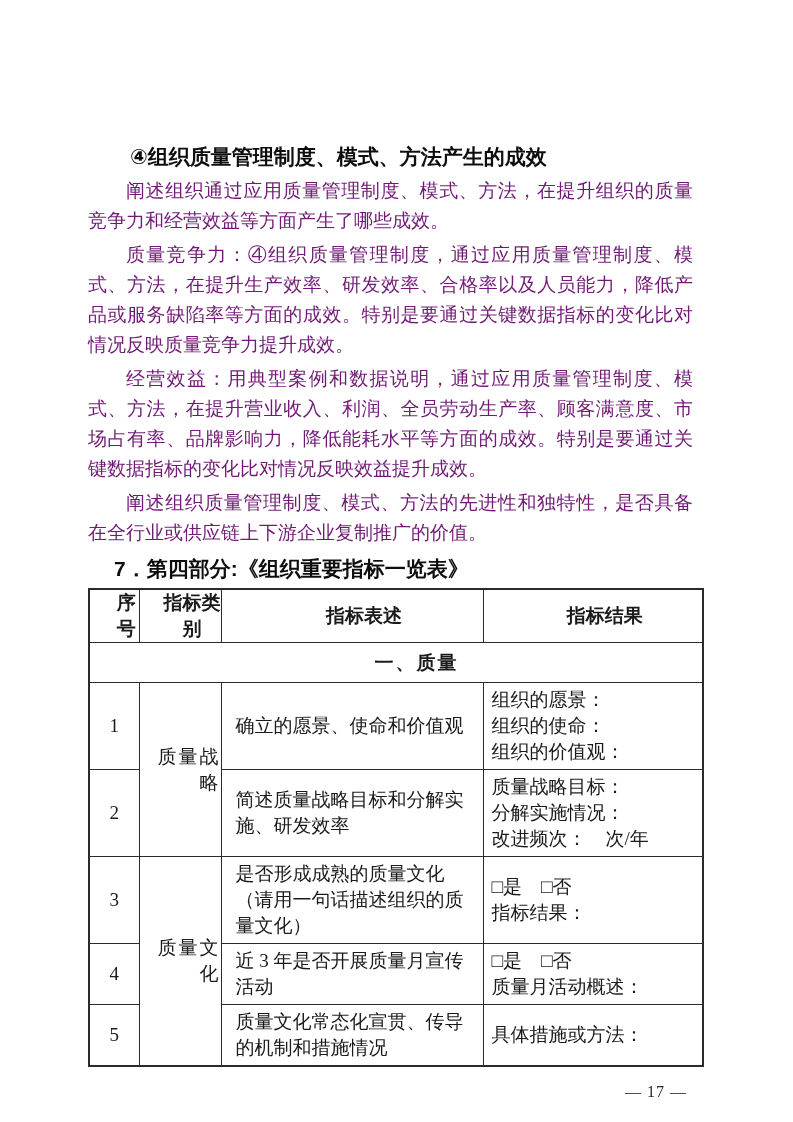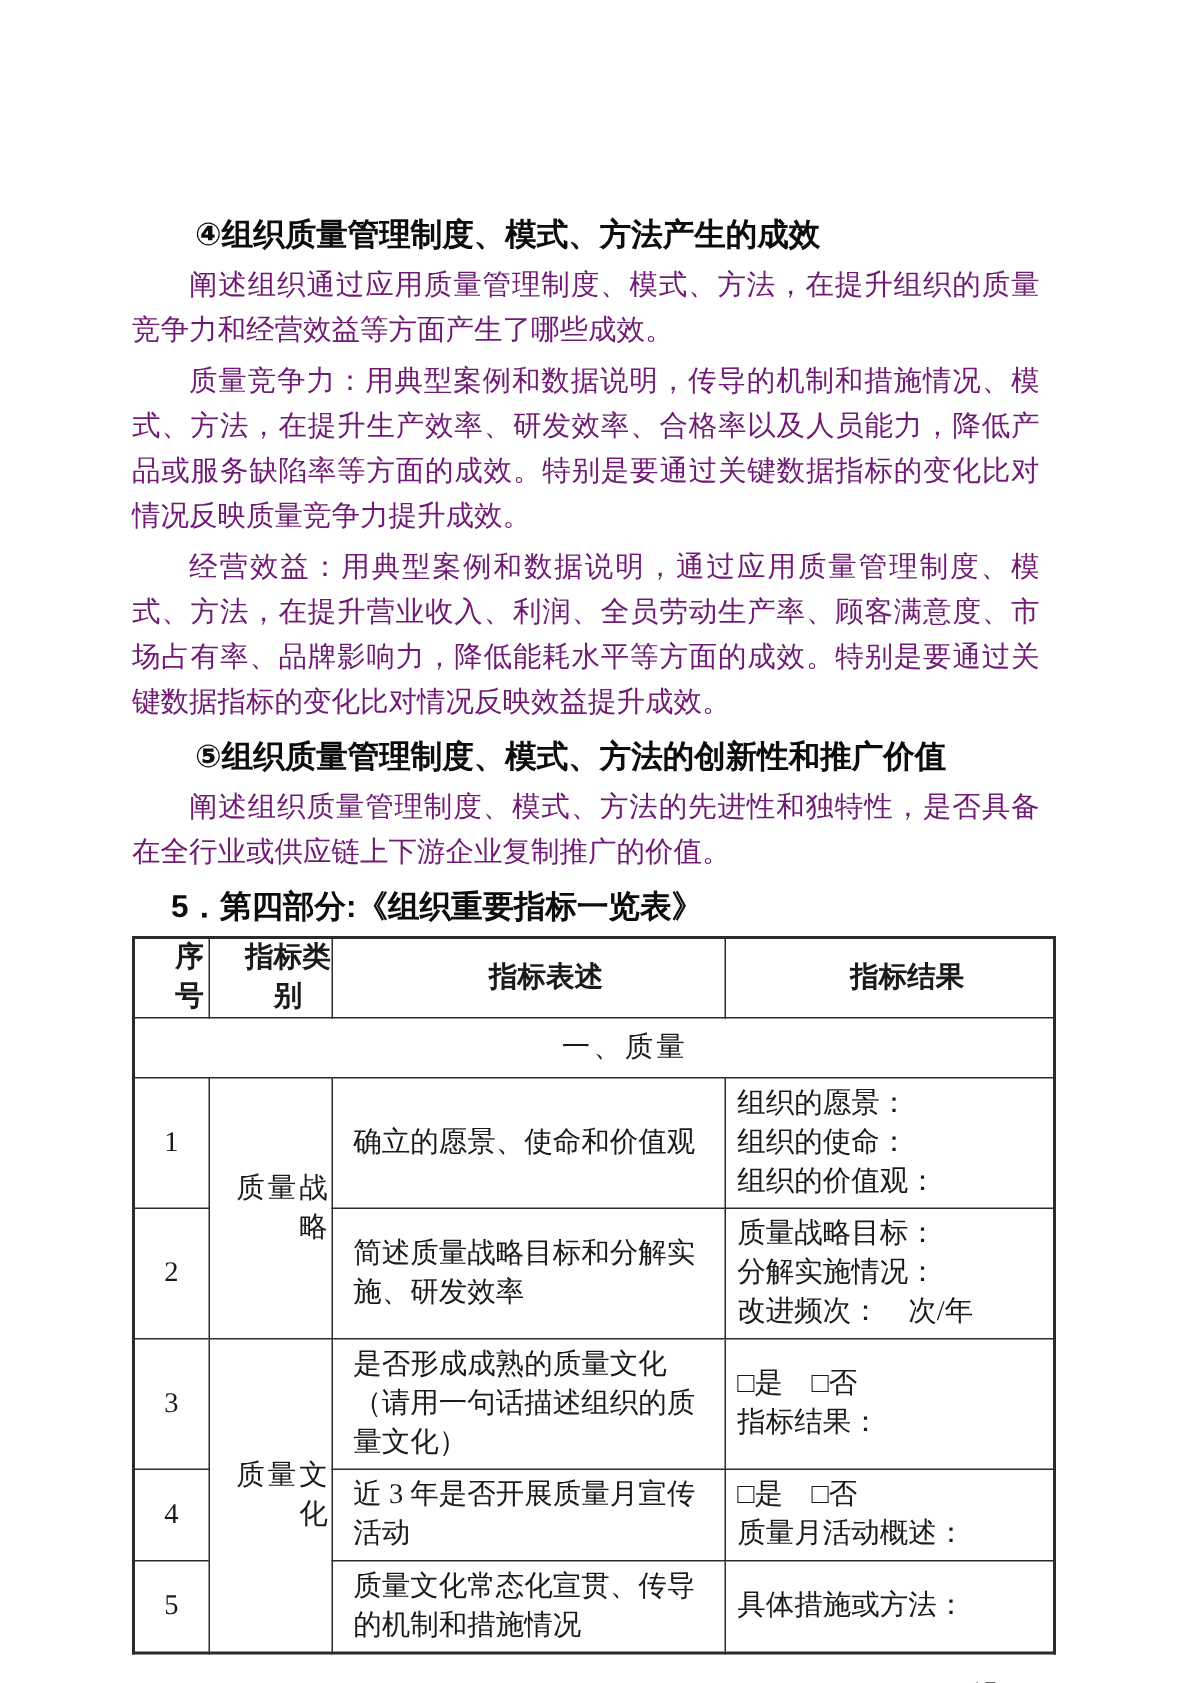--- a/index.html
+++ b/index.html
@@ -60,21 +60,21 @@
     text-align: center;
     vertical-align: middle;
     font-size: 19px;
     padding-left: 24px;
   }
   tr.head-row { height: 32px; }
   tr.group-row { height: 40px; }
   td.group-cell {
     text-align: center;
     vertical-align: middle;
-    font-weight: normal;
+    font-weight: bold;
     letter-spacing: 2px;
     padding-left: 41px;
   }
   td.c-no {
     text-align: center;
     vertical-align: middle;
   }
   td.c-cat {
     text-align: right;
     vertical-align: middle;
@@ -106,27 +106,26 @@
   }
 </style>
 </head>
 <body>
 
 <div class="page">
   <div class="content">
 
     <h2 class="doc-heading">④组织质量管理制度、模式、方法产生的成效</h2>
     <p class="para">阐述组织通过应用质量管理制度、模式、方法，在提升组织的质量竞争力和经营效益等方面产生了哪些成效。</p>
-    <p class="para">质量竞争力：用典型案例和数据说明，传导的机制和措施情况、模式、方法，在提升生产效率、研发效率、合格率以及人员能力，降低产品或服务缺陷率等方面的成效。特别是要通过关键数据指标的变化比对情况反映质量竞争力提升成效。</p>
+    <p class="para">质量竞争力：④组织质量管理制度，通过应用质量管理制度、模式、方法，在提升生产效率、研发效率、合格率以及人员能力，降低产品或服务缺陷率等方面的成效。特别是要通过关键数据指标的变化比对情况反映质量竞争力提升成效。</p>
     <p class="para">经营效益：用典型案例和数据说明，通过应用质量管理制度、模式、方法，在提升营业收入、利润、全员劳动生产率、顾客满意度、市场占有率、品牌影响力，降低能耗水平等方面的成效。特别是要通过关键数据指标的变化比对情况反映效益提升成效。</p>
 
-    <h2 class="doc-heading mt">⑤组织质量管理制度、模式、方法的创新性和推广价值</h2>
     <p class="para">阐述组织质量管理制度、模式、方法的先进性和独特性，是否具备在全行业或供应链上下游企业复制推广的价值。</p>
 
-    <h3 class="section-heading">5．第四部分:《组织重要指标一览表》</h3>
+    <h3 class="section-heading">7．第四部分:《组织重要指标一览表》</h3>
 
     <table class="indicator">
       <colgroup>
         <col style="width:50px">
         <col style="width:82px">
         <col style="width:262px">
         <col style="width:220px">
       </colgroup>
       <tbody>
         <tr class="head-row">

